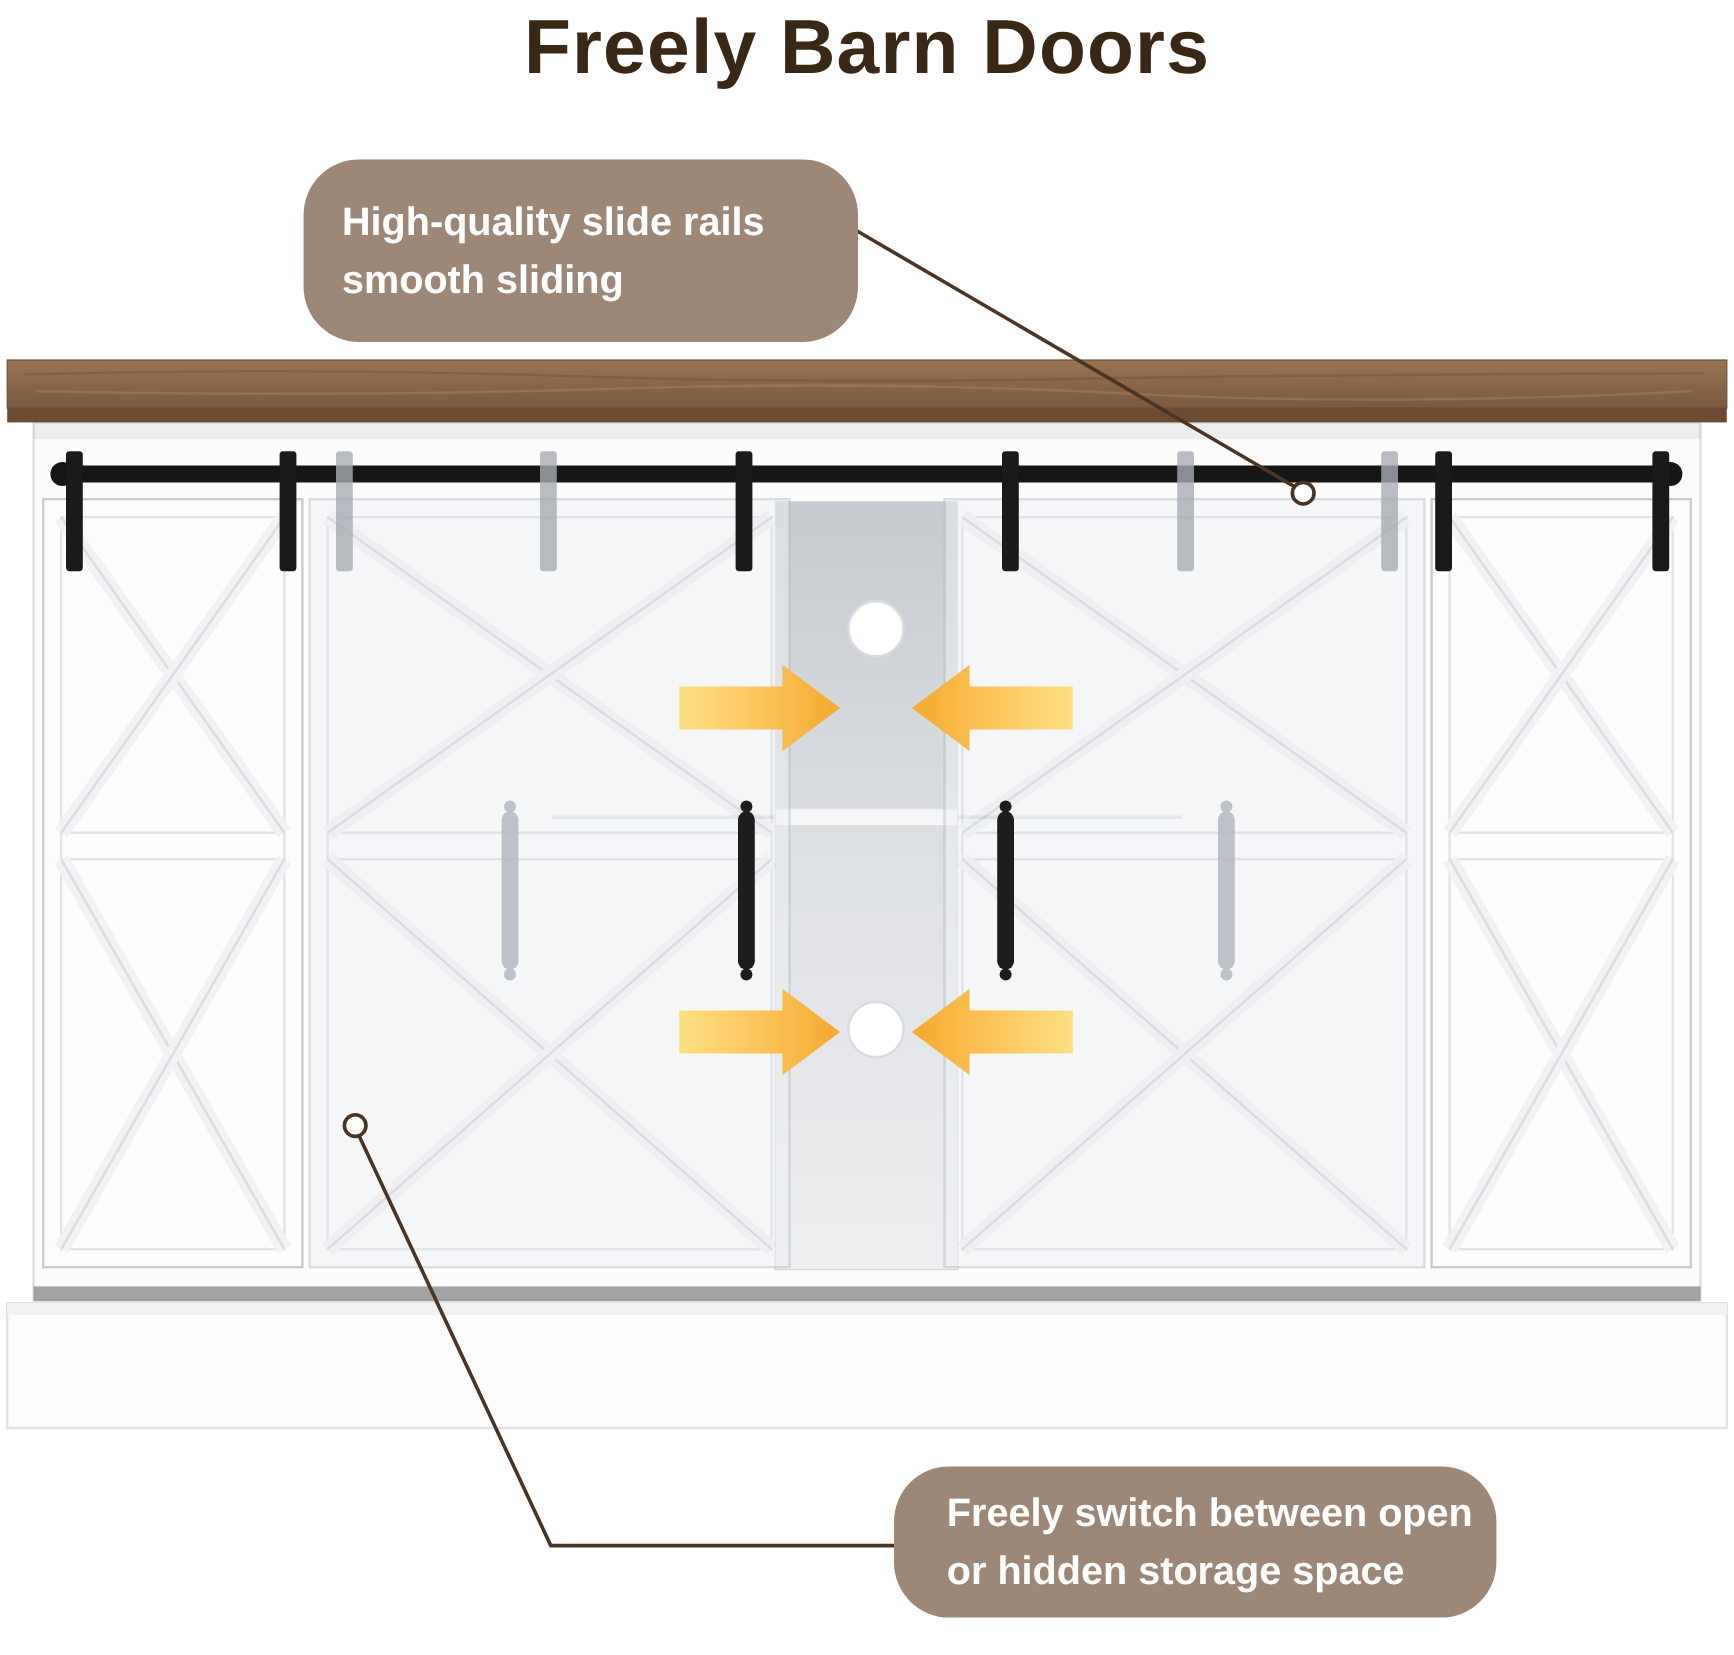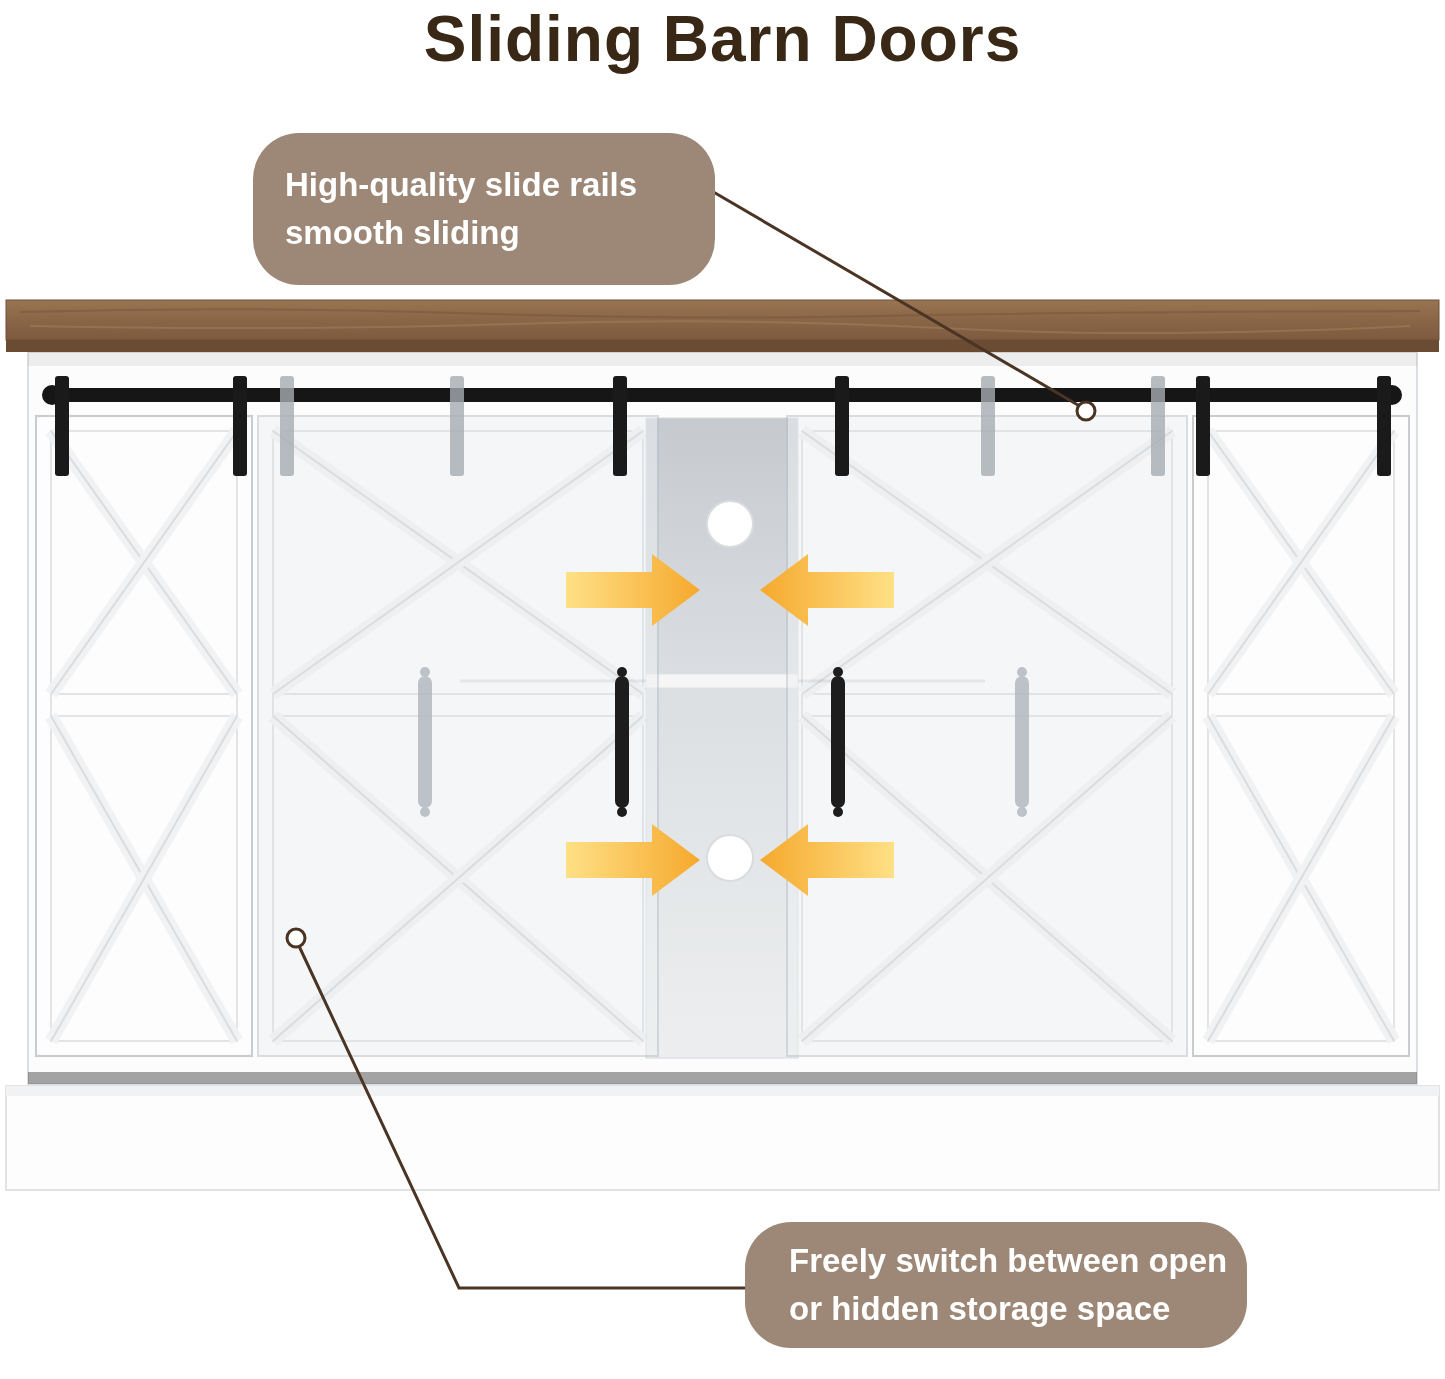--- a/index.html
+++ b/index.html
@@ -19,21 +19,21 @@
   .callout .line { font-size:33px; line-height:48px; white-space:nowrap; }
   .callout-top { left:253px; top:133px; width:462px; height:152px; padding:0 32px; }
   .callout-bottom { left:745px; top:1222px; width:502px; height:126px; padding:0 44px; }
   svg.scene { position:absolute; left:0; top:0; z-index:1; }
 </style>
 </head>
 <body>
 
 <div class="stage">
 
-  <div class="title">Sliding Barn Doors</div>
+  <div class="title">Freely Barn Doors</div>
 
   <div class="callout callout-bottom">
     <div class="line">Freely switch between open</div>
     <div class="line">or hidden storage space</div>
   </div>
 
   <div class="callout callout-top">
     <div class="line">High-quality slide rails</div>
     <div class="line">smooth sliding</div>
   </div>

